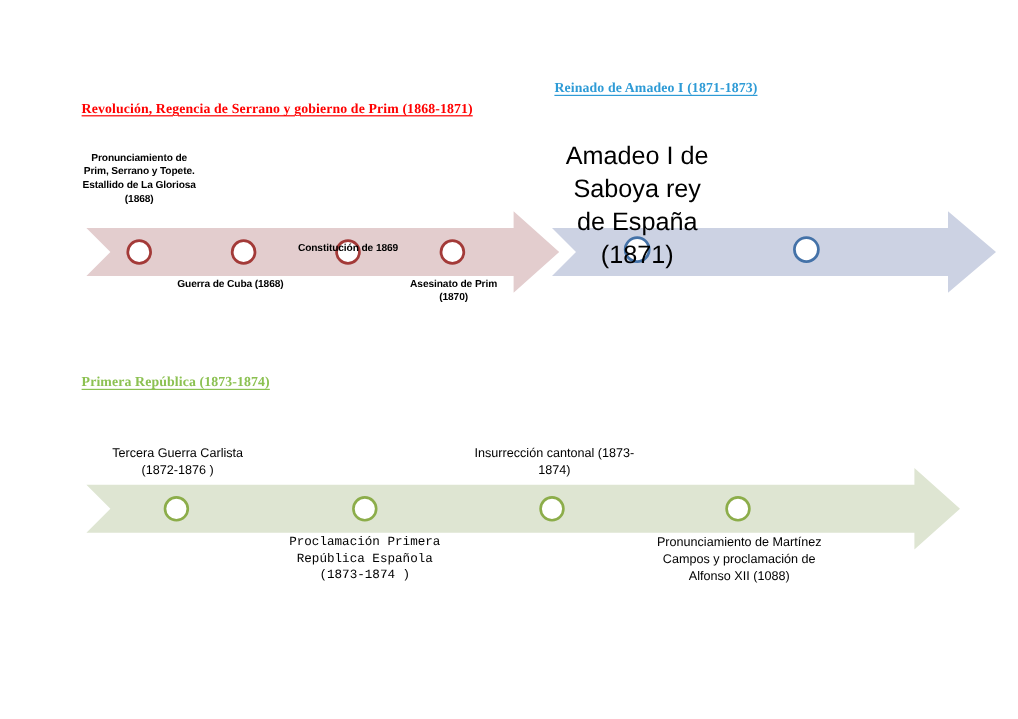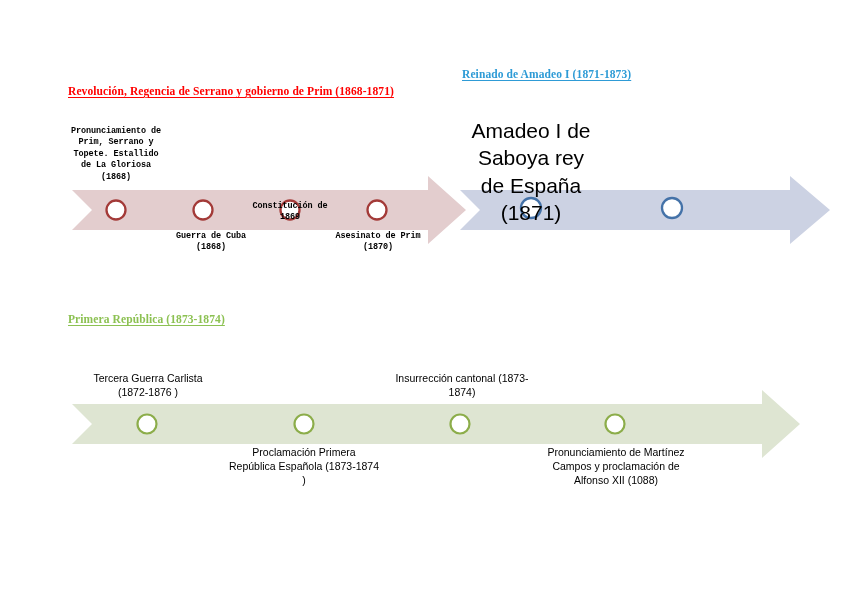--- a/index.html
+++ b/index.html
@@ -67,50 +67,49 @@
     line-height: 1.28;
     white-space: pre-line;
   }
 
   
   .label.small {
     font-size: 8.5px;
     font-weight: bold;
     letter-spacing: -0.1px;
     line-height: 1.35;
-    font-family: Liberation Mono, monospace;
   }
 
   
   .label.large {
     font-size: 21px;
     font-weight: normal;
     line-height: 1.3;
   }
 
   
   .label.medium {
     font-size: 10.5px;
     font-weight: normal;
     line-height: 1.35;
   }
 
   
   #lbl-pronunciamiento { left: 68px;  top: 126px; width: 96px; }
-  #lbl-guerra-cuba     { left: 163px; top: 231px; width: 96px; }
+  #lbl-guerra-cuba     { left: 144px; top: 231px; width: 96px; }
   #lbl-constitucion    { left: 242px; top: 161px; width: 96px; margin-top: 40px; }
   #lbl-asesinato-prim  { left: 330px; top: 231px; width: 96px; }
 
   
   #lbl-amadeo-rey      { left: 466px; top: 117px; width: 130px; }
   #lbl-abdicacion      { left: 607px; top: 229px; width: 140px; }
 
   
   #lbl-carlista        { left: 78px;  top: 371px; width: 140px; }
-  #lbl-proclamacion    { left: 228px; top: 445px; width: 152px; }
+  #lbl-proclamacion    { left: 228px; top: 445px; width: 152px; font-family: Liberation Mono, monospace; }
   #lbl-cantonal        { left: 392px; top: 371px; width: 140px; }
   #lbl-martinez        { left: 540px; top: 445px; width: 152px; }
 </style>
 </head>
 <body>
 
 <div class="canvas">
 
   <div class="section-title" id="title-revolucion">Revolución, Regencia de Serrano y gobierno de Prim (1868-1871) </div>
 

